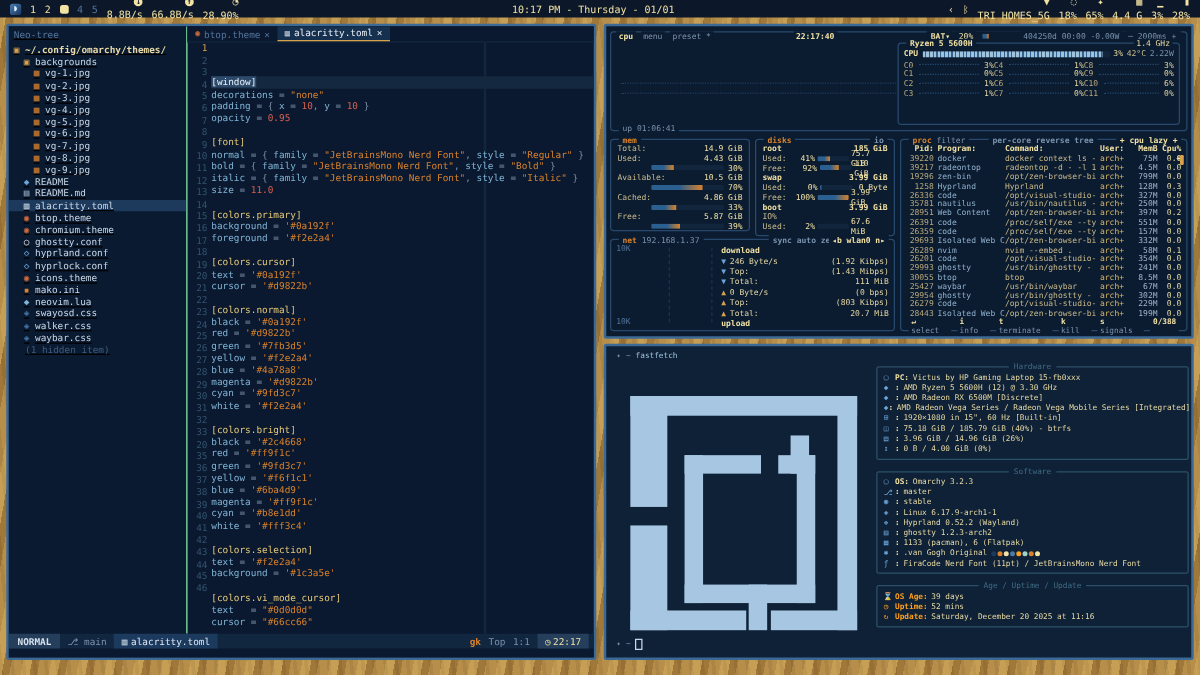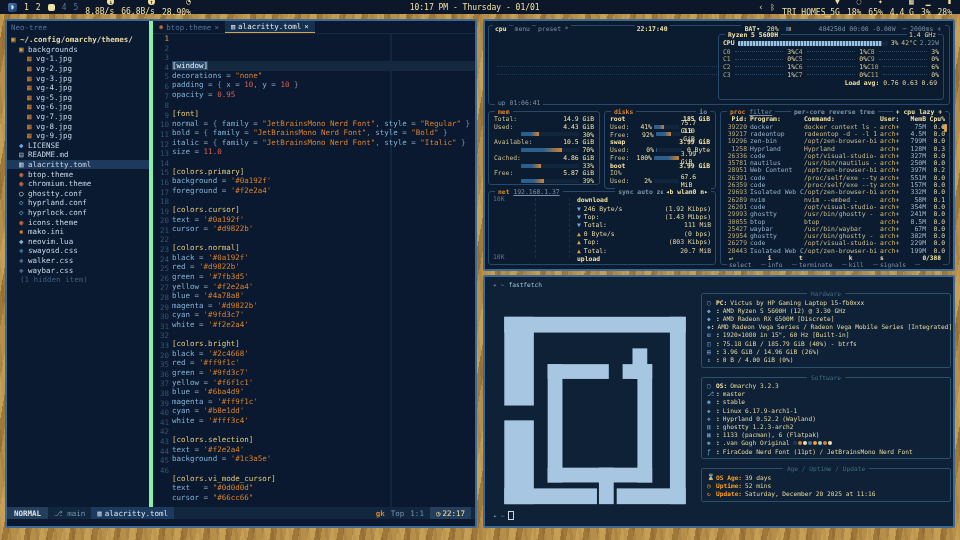--- a/index.html
+++ b/index.html
@@ -20,21 +20,21 @@
   .tb-ic{color:#f2e2a4;}
   .tb-kv{display:flex;align-items:flex-end;gap:2px;flex-direction:column;}
   
   .win{position:absolute;background:#0d1f33;border:2px solid #3c6a96;border-radius:2px;box-sizing:border-box;overflow:hidden;}
   #nvim{left:5px;top:19px;width:472px;height:509px;background:#0a192f;}
   #btopwin{left:483px;top:19px;width:472px;height:252px;background:#0c1c30;}
   #ffwin{left:483px;top:275px;width:472px;height:253px;background:#0e2136;}
   
   #nvim-inner{display:flex;flex-direction:column;height:100%;}
   .nvim-main{flex:1;display:flex;min-height:0;}
-  .neotree{width:142px;background:#0a1a31;border-right:4px solid #86efac;overflow:hidden;font-size:7.5px;}
+  .neotree{width:142px;background:#0a1a31;border-right:1px solid #86efac;overflow:hidden;font-size:7.5px;text-decoration:underline;}
   .neotree-title{color:#54749a;padding:2px 4px;height:10px;}
   .trow{display:flex;align-items:center;height:9.6px;padding-left:4px;white-space:nowrap;color:#c9d6e4;}
   .trow .ticon{width:9px;display:inline-block;}
   .trow.sel{background:#1d3a5c;}
   .trow.root .tlabel{color:#e8d9a6;font-weight:bold;}
   .ticon.dir{color:#d9a24a;} .ticon.img{color:#d9822b;} .ticon.lic{color:#6ba4d9;}
   .ticon.md{color:#9fb6cc;} .ticon.toml{color:#dce8f4;} .ticon.theme{color:#cf6a3a;}
   .ticon.ghost{color:#e8e8e8;} .ticon.hypr{color:#6ba4d9;} .ticon.ini{color:#d9822b;}
   .ticon.lua{color:#7fb3d5;} .ticon.css{color:#4a78a8;}
   .trow.hidden{color:#3f5c7d;}
@@ -57,21 +57,21 @@
   .sb-mode{background:#243e5c;color:#d8e2ec;font-weight:bold;padding:0 7px;height:100%;display:flex;align-items:center;}
   .sb-file{background:#1c3a5e;color:#dce8f4;padding:0 6px;height:100%;display:flex;align-items:center;gap:3px;}
   .sb-spacer{flex:1;}
   .sb-keys{color:#d9822b;font-weight:bold;}
   .sb-clock{background:#243e5c;color:#f2e2a4;padding:0 6px;height:100%;display:flex;align-items:center;gap:2px;}
   .cmdline{height:7px;background:#0a192f;}
   
   #btop-inner{position:relative;height:100%;font-size:6.4px;color:#e5d7a3;}
   .bbox{position:absolute;border:1px solid #27496d;border-radius:3px;box-sizing:border-box;}
   .btitle{position:absolute;top:-4px;left:6px;background:#0c1c30;padding:0 3px;color:#d9822b;font-weight:bold;}
-  .btitle .tsub{color:#7a93ad;font-weight:normal;text-decoration:underline;}
+  .btitle .tsub{color:#7a93ad;font-weight:normal;}
   .bhead{position:absolute;top:-1px;left:0;right:0;display:flex;align-items:center;font-size:6.4px;gap:4px;padding:0 4px;}
   .bhead span{background:#0c1c30;padding:0 2px;}
   .bh-tab{color:#7a93ad;} .bh-tab.on{color:#f2e2a4;font-weight:bold;}
   .bh-clock{color:#f2e2a4;font-weight:bold;margin-left:60px;}
   .bh-right{margin-left:auto;display:flex;gap:3px;align-items:center;}
   .meter{display:inline-block;height:4px;background:#11263d;border-radius:1px;overflow:hidden;vertical-align:middle;}
   .meter i{display:block;height:100%;background:linear-gradient(90deg,#2b5f8f 55%,#d9822b);}
   .cpu-panel{position:absolute;right:5px;top:8px;width:224px;height:64px;border:1px solid #27496d;border-radius:3px;}
   .cpu-panel .btitle{color:#f2e2a4;}
   .cpu-freq{position:absolute;top:-4px;right:5px;background:#0c1c30;padding:0 2px;color:#e5d7a3;}
@@ -232,21 +232,21 @@
             <div class="trow" style="padding-left: 20px;">
               <span class="ticon img">▦</span>
               <span class="tlabel">vg-8.jpg</span>
             </div>
             <div class="trow" style="padding-left: 20px;">
               <span class="ticon img">▦</span>
               <span class="tlabel">vg-9.jpg</span>
             </div>
             <div class="trow" style="padding-left: 12px;">
               <span class="ticon lic">◆</span>
-              <span class="tlabel">LICENSE</span>
+              <span class="tlabel">README</span>
             </div>
             <div class="trow" style="padding-left: 12px;">
               <span class="ticon md">▤</span>
               <span class="tlabel">README.md</span>
             </div>
             <div class="trow sel" style="padding-left: 12px;">
               <span class="ticon toml">▥</span>
               <span class="tlabel">alacritty.toml</span>
             </div>
             <div class="trow" style="padding-left: 12px;">
@@ -485,24 +485,20 @@
                 <span class="lead"></span>
                 <span>0%</span>
               </span>
               <span class="corecell">
                 <span class="cname">C11</span>
                 <span class="lead"></span>
                 <span>0%</span>
               </span>
             </div>
           </div>
-        <div class="loadavg">
-          <span style="color:#f2e2a4;font-weight:bold;">Load avg:</span>
-          <span>0.76 0.63 0.69</span>
-        </div>
       </div>
       <span class="uptime">up 01:06:41</span>
     </div>
 
     <div class="bbox" style="left:3px;top:90px;width:112px;height:74px;">
       <span class="btitle">mem</span>
       <div id="memrows" style="padding-top:3px;">
           <div class="memrow">
             <span class="ml">Total:</span>
             <span class="mv">14.9 GiB</span>

